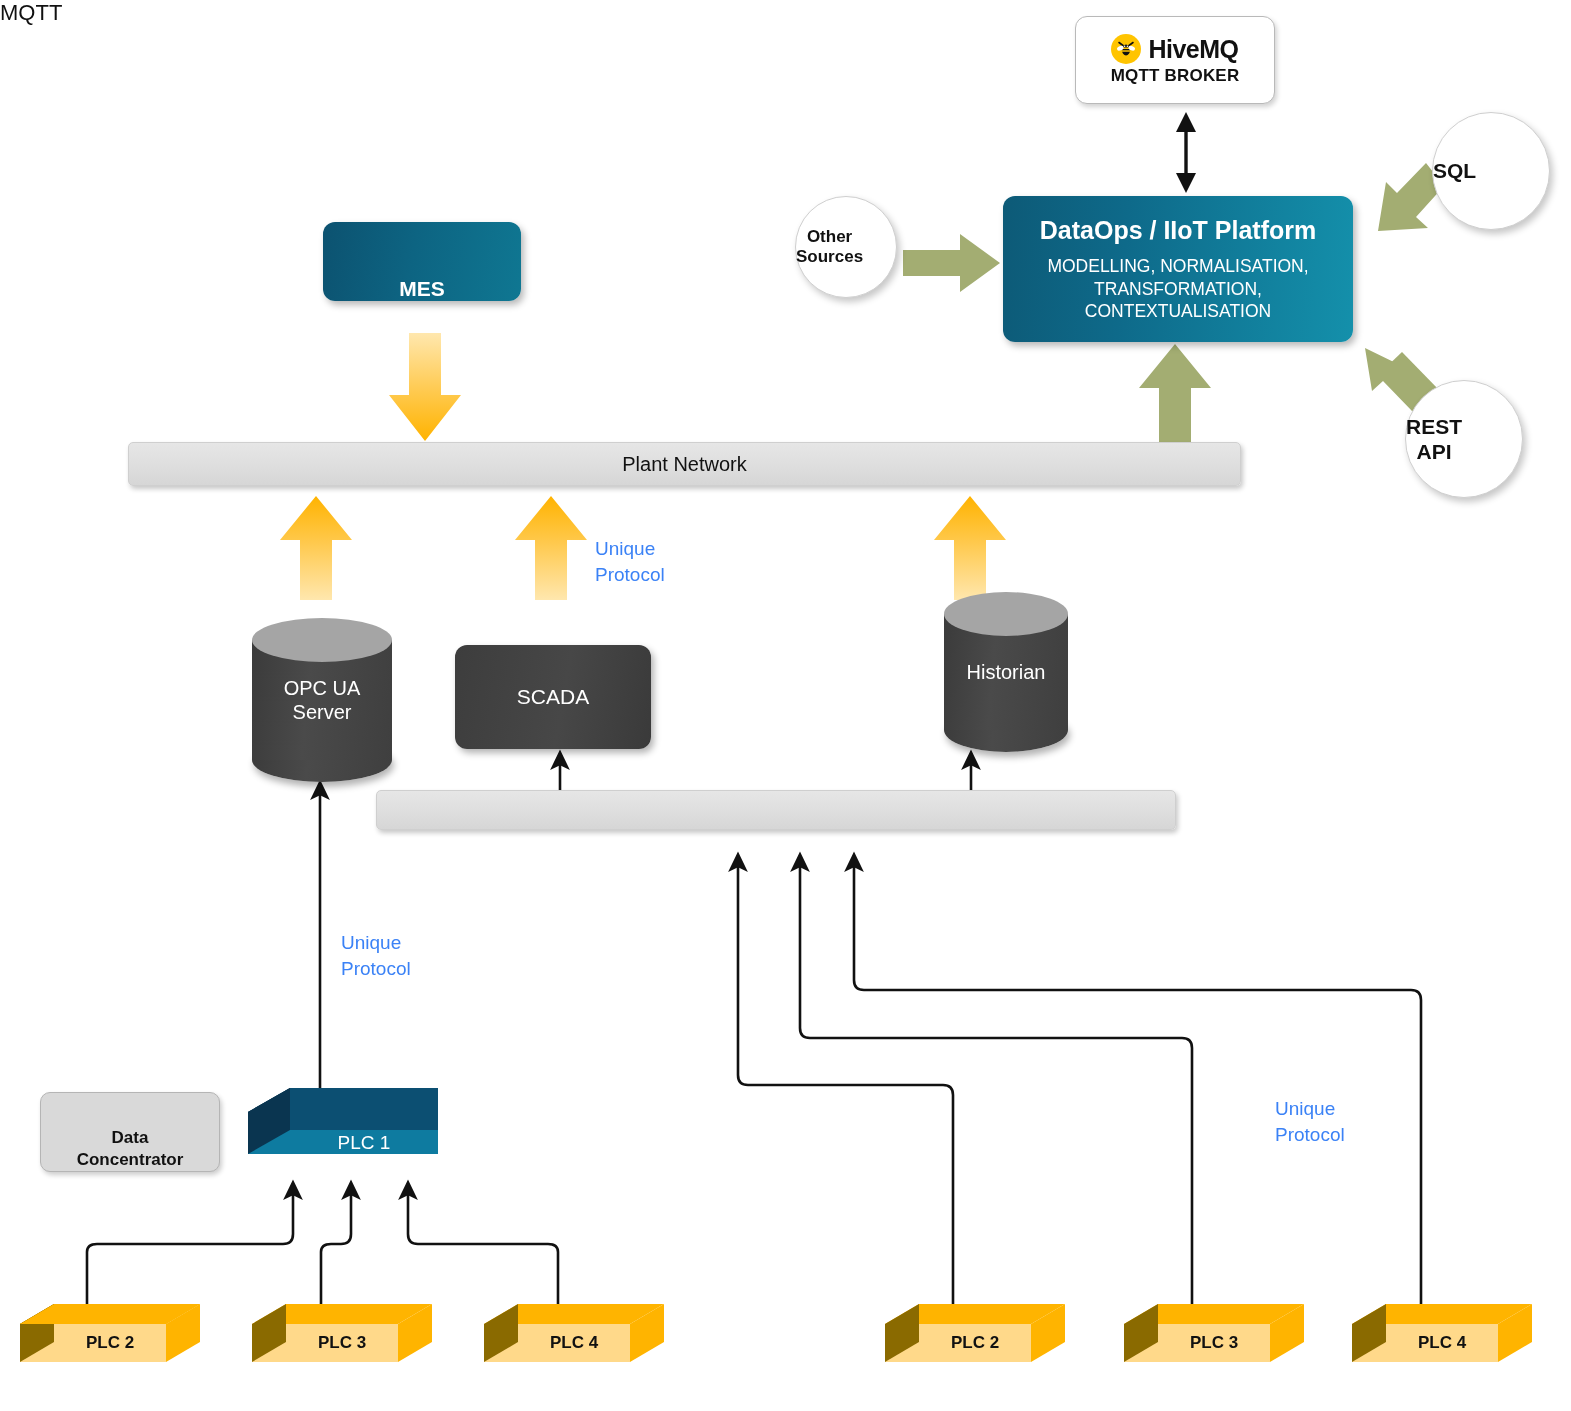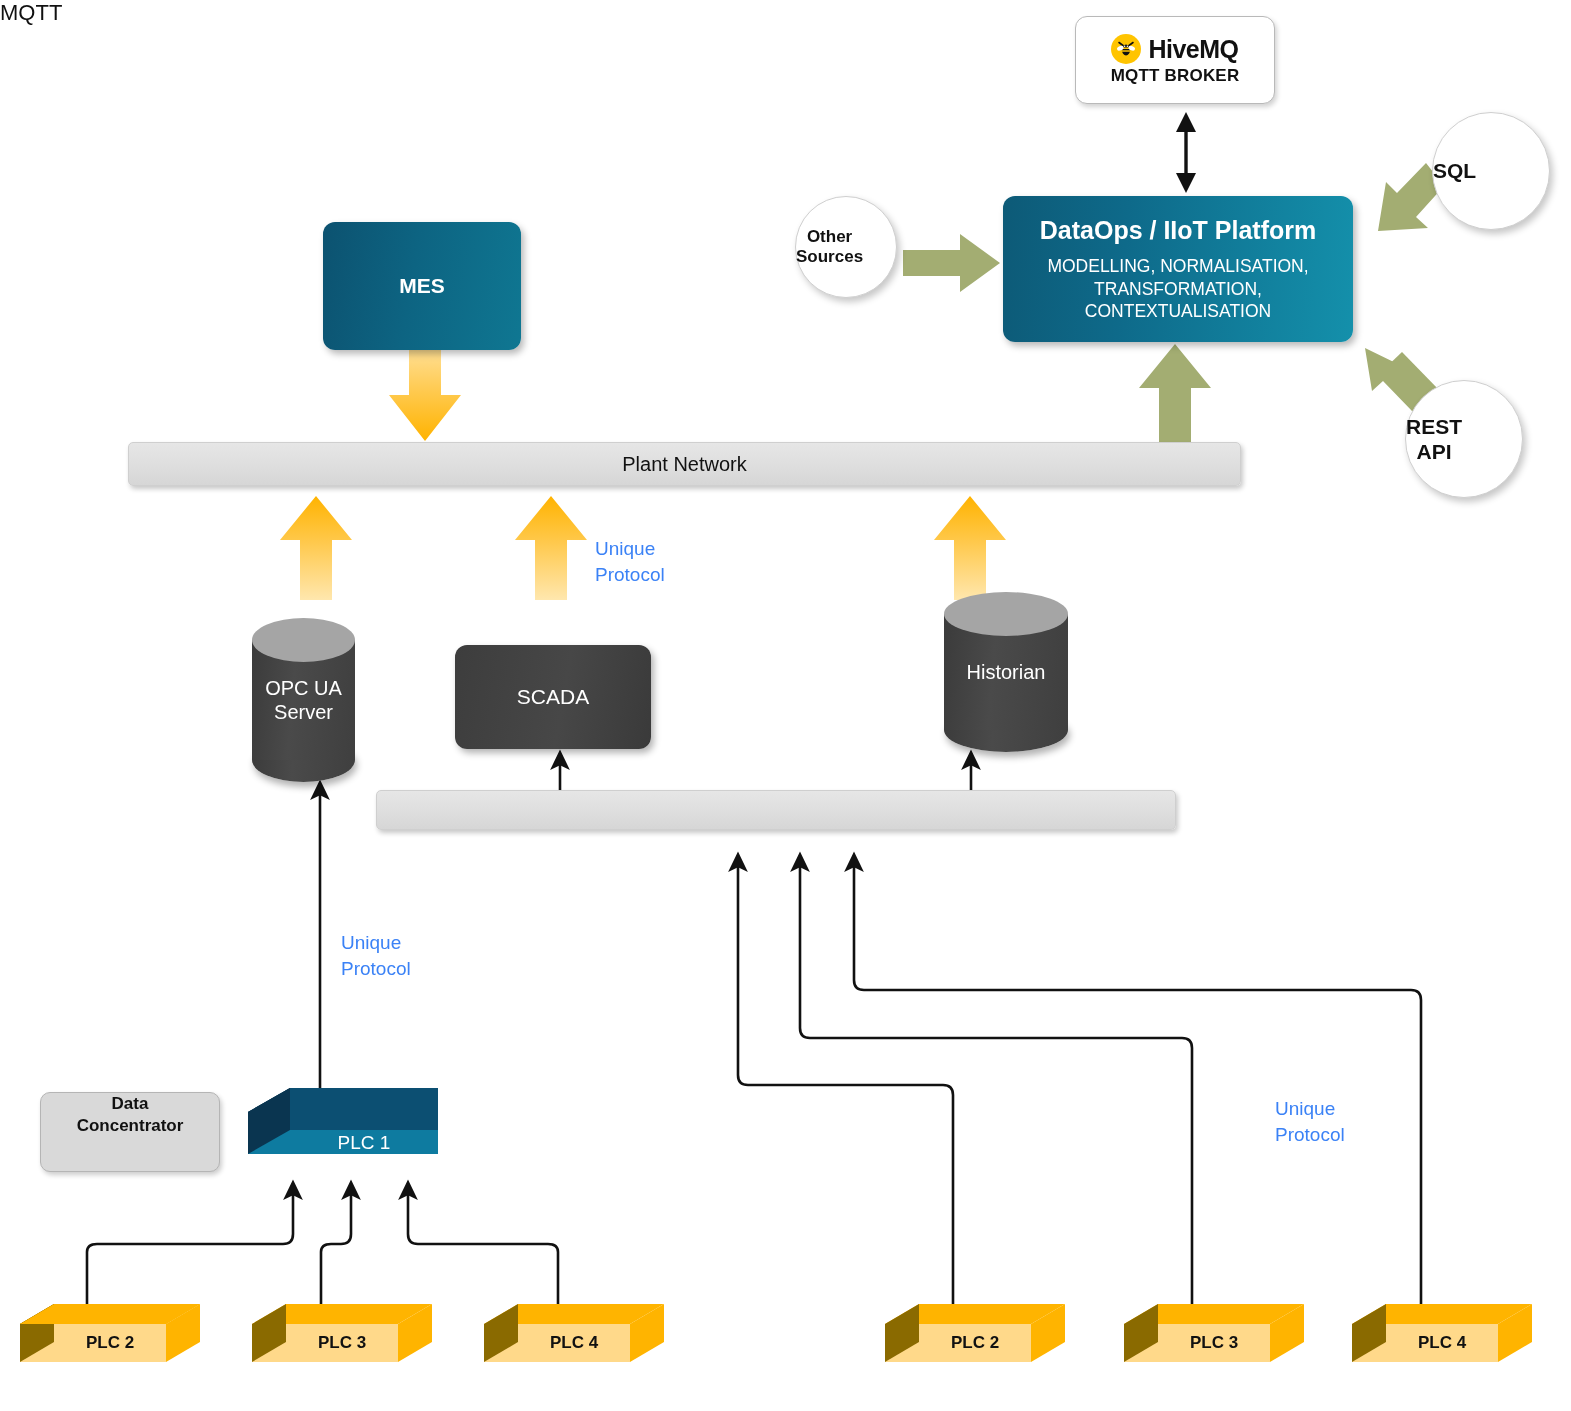--- a/index.html
+++ b/index.html
@@ -23,22 +23,22 @@
   .rounded-teal{
     border-radius:12px;
     background:linear-gradient(95deg,#0d5a77 0%,#0e6a8a 35%,#1490ab 100%);
     box-shadow:3px 4px 7px rgba(0,0,0,.28);
     display:flex;flex-direction:column;align-items:center;justify-content:center;
     color:#fff;text-align:center;
   }
   .dataops{left:1003px;top:196px;width:350px;height:146px;padding:6px 10px;}
   .dataops .t1{font-size:25px;font-weight:bold;line-height:1.15;margin-bottom:11px;}
   .dataops .t2{font-size:17.5px;line-height:1.28;}
-  .mes{left:323px;top:222px;width:198px;height:128px;
-       background:linear-gradient(100deg,#0c5270 0%,#0d6482 45%,#0f7792 100%);}
+  .mes{left:323px;top:222px;width:198px;height:79px;
+       background:linear-gradient(100deg,#0c5270 0%,#0d6482 45%,#0f7792 100%);justify-content:flex-end;}
   .mes .t1{font-size:21px;font-weight:bold;}
 
   
   .circ{
     border-radius:50%;background:#fff;border:1.5px solid #cfcfcf;
     box-shadow:3px 4px 7px rgba(0,0,0,.22);
     display:flex;align-items:center;justify-content:flex-start;text-align:center;
     font-weight:bold;color:#111;line-height:1.2;
   }
   .c-other{left:795px;top:196px;width:102px;height:102px;font-size:17px;}
@@ -54,21 +54,21 @@
     color:#111;font-size:20px;
   }
   .plantnet{left:128px;top:442px;width:1113px;height:44px;}
   .lowerbar{left:376px;top:790px;width:800px;height:40px;}
 
   
   .dataconc{
     left:40px;top:1092px;width:180px;height:80px;border-radius:10px;
     background:#d9d9d9;border:1px solid #b5b5b5;
     box-shadow:2px 3px 5px rgba(0,0,0,.2);
-    display:flex;align-items:flex-start;justify-content:center;text-align:center;
+    display:flex;align-items:flex-end;justify-content:center;text-align:center;
     font-size:17px;font-weight:bold;color:#111;line-height:1.3;
   }
 
   
   .scada{
     left:455px;top:645px;width:196px;height:104px;border-radius:12px;
     background:linear-gradient(100deg,#3d3d3d 0%,#474747 55%,#3a3a3a 100%);
     box-shadow:3px 4px 7px rgba(0,0,0,.3);
     display:flex;align-items:center;justify-content:center;
     color:#fff;font-size:21px;
@@ -87,21 +87,21 @@
   }
   .cyl .top{
     position:absolute;left:0;top:0;width:100%;height:44px;border-radius:50%;
     background:#a5a5a5;
   }
   .cyl .lbl{
     position:absolute;left:0;top:0;width:100%;height:100%;
     display:flex;align-items:center;justify-content:center;text-align:center;
     color:#fff;font-size:20px;line-height:1.2;
   }
-  .cyl-opc{left:252px;top:618px;width:103px;height:164px;}
+  .cyl-opc{left:252px;top:618px;width:140px;height:164px;}
   .cyl-hist{left:944px;top:592px;width:124px;height:160px;}
 
   
   .plc{position:absolute;}
   .plc svg{display:block;}
   .plc .plbl{position:absolute;color:#111;font-size:17px;font-weight:bold;
              display:flex;align-items:center;justify-content:center;}
   .plc1 .plbl{color:#ffffff;font-size:19px;font-weight:normal;}
   .lab-red{position:absolute;font-size:19px;color:#3b82f6;line-height:1.35;}
   .lab-mqtt{left:1207px;top:135px;font-size:22px;color:#111;}

